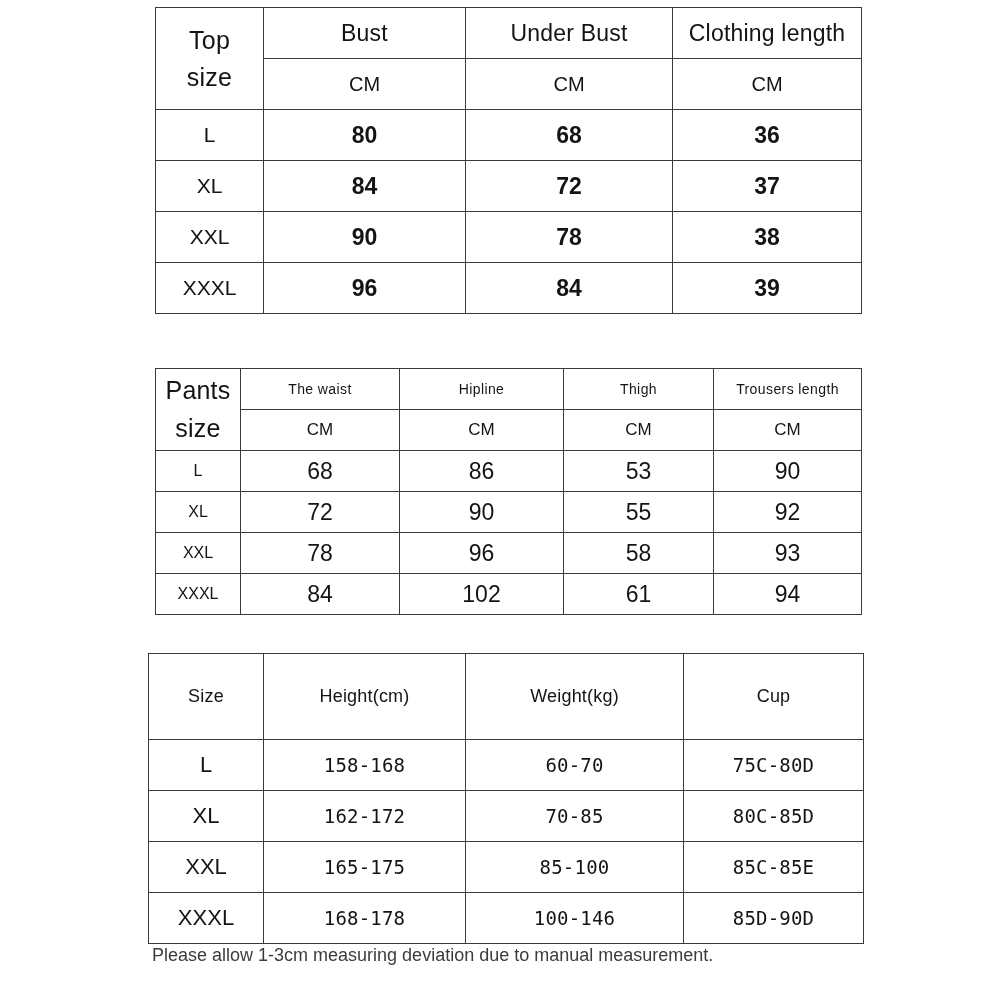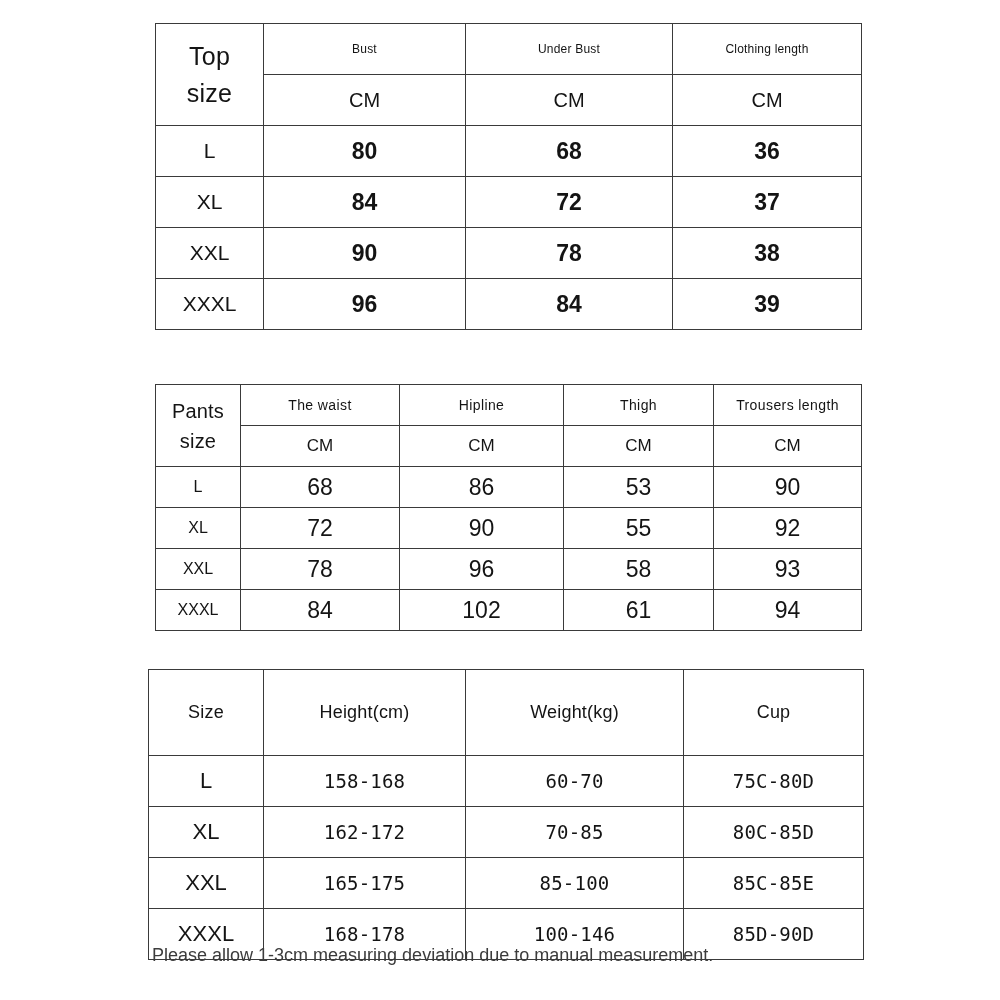--- a/index.html
+++ b/index.html
@@ -22,21 +22,20 @@
     width: 1000px;
     height: 1000px;
   }
 
   
   table.sizetable {
     border-collapse: collapse;
     table-layout: fixed;
     position: absolute;
     background: #c2410c;
-    margin-top: 16px;
   }
   table.sizetable td {
     border: 1px solid #3a3a3a;
     text-align: center;
     vertical-align: middle;
     padding: 0;
     color: #141414;
     background: #fff;
   }
 
@@ -46,21 +45,21 @@
     top: 7px;
     width: 706px;
   }
   #table-top-size td { height: 50px; }
   #table-top-size .corner-cell {
     font-size: 25px;
     line-height: 1.45;
     letter-spacing: 0.3px;
   }
   #table-top-size .hdr {
-    font-size: 12px;
+    font-size: 23px;
     letter-spacing: 0.2px;
   }
   #table-top-size .unit {
     font-size: 20px;
   }
   #table-top-size .sizelbl {
     font-size: 21px;
   }
   #table-top-size .val {
     font-size: 23px;
@@ -68,21 +67,21 @@
   }
 
   
   #table-pants-size {
     left: 155px;
     top: 368px;
     width: 706px;
   }
   #table-pants-size td { height: 40px; }
   #table-pants-size .corner-cell {
-    font-size: 20px;
+    font-size: 25px;
     line-height: 1.5;
     letter-spacing: 0.2px;
   }
   #table-pants-size .hdr {
     font-family: Liberation Sans, sans-serif;
     font-size: 14px;
     letter-spacing: 0.4px;
   }
   #table-pants-size .unit {
     font-size: 17px;

